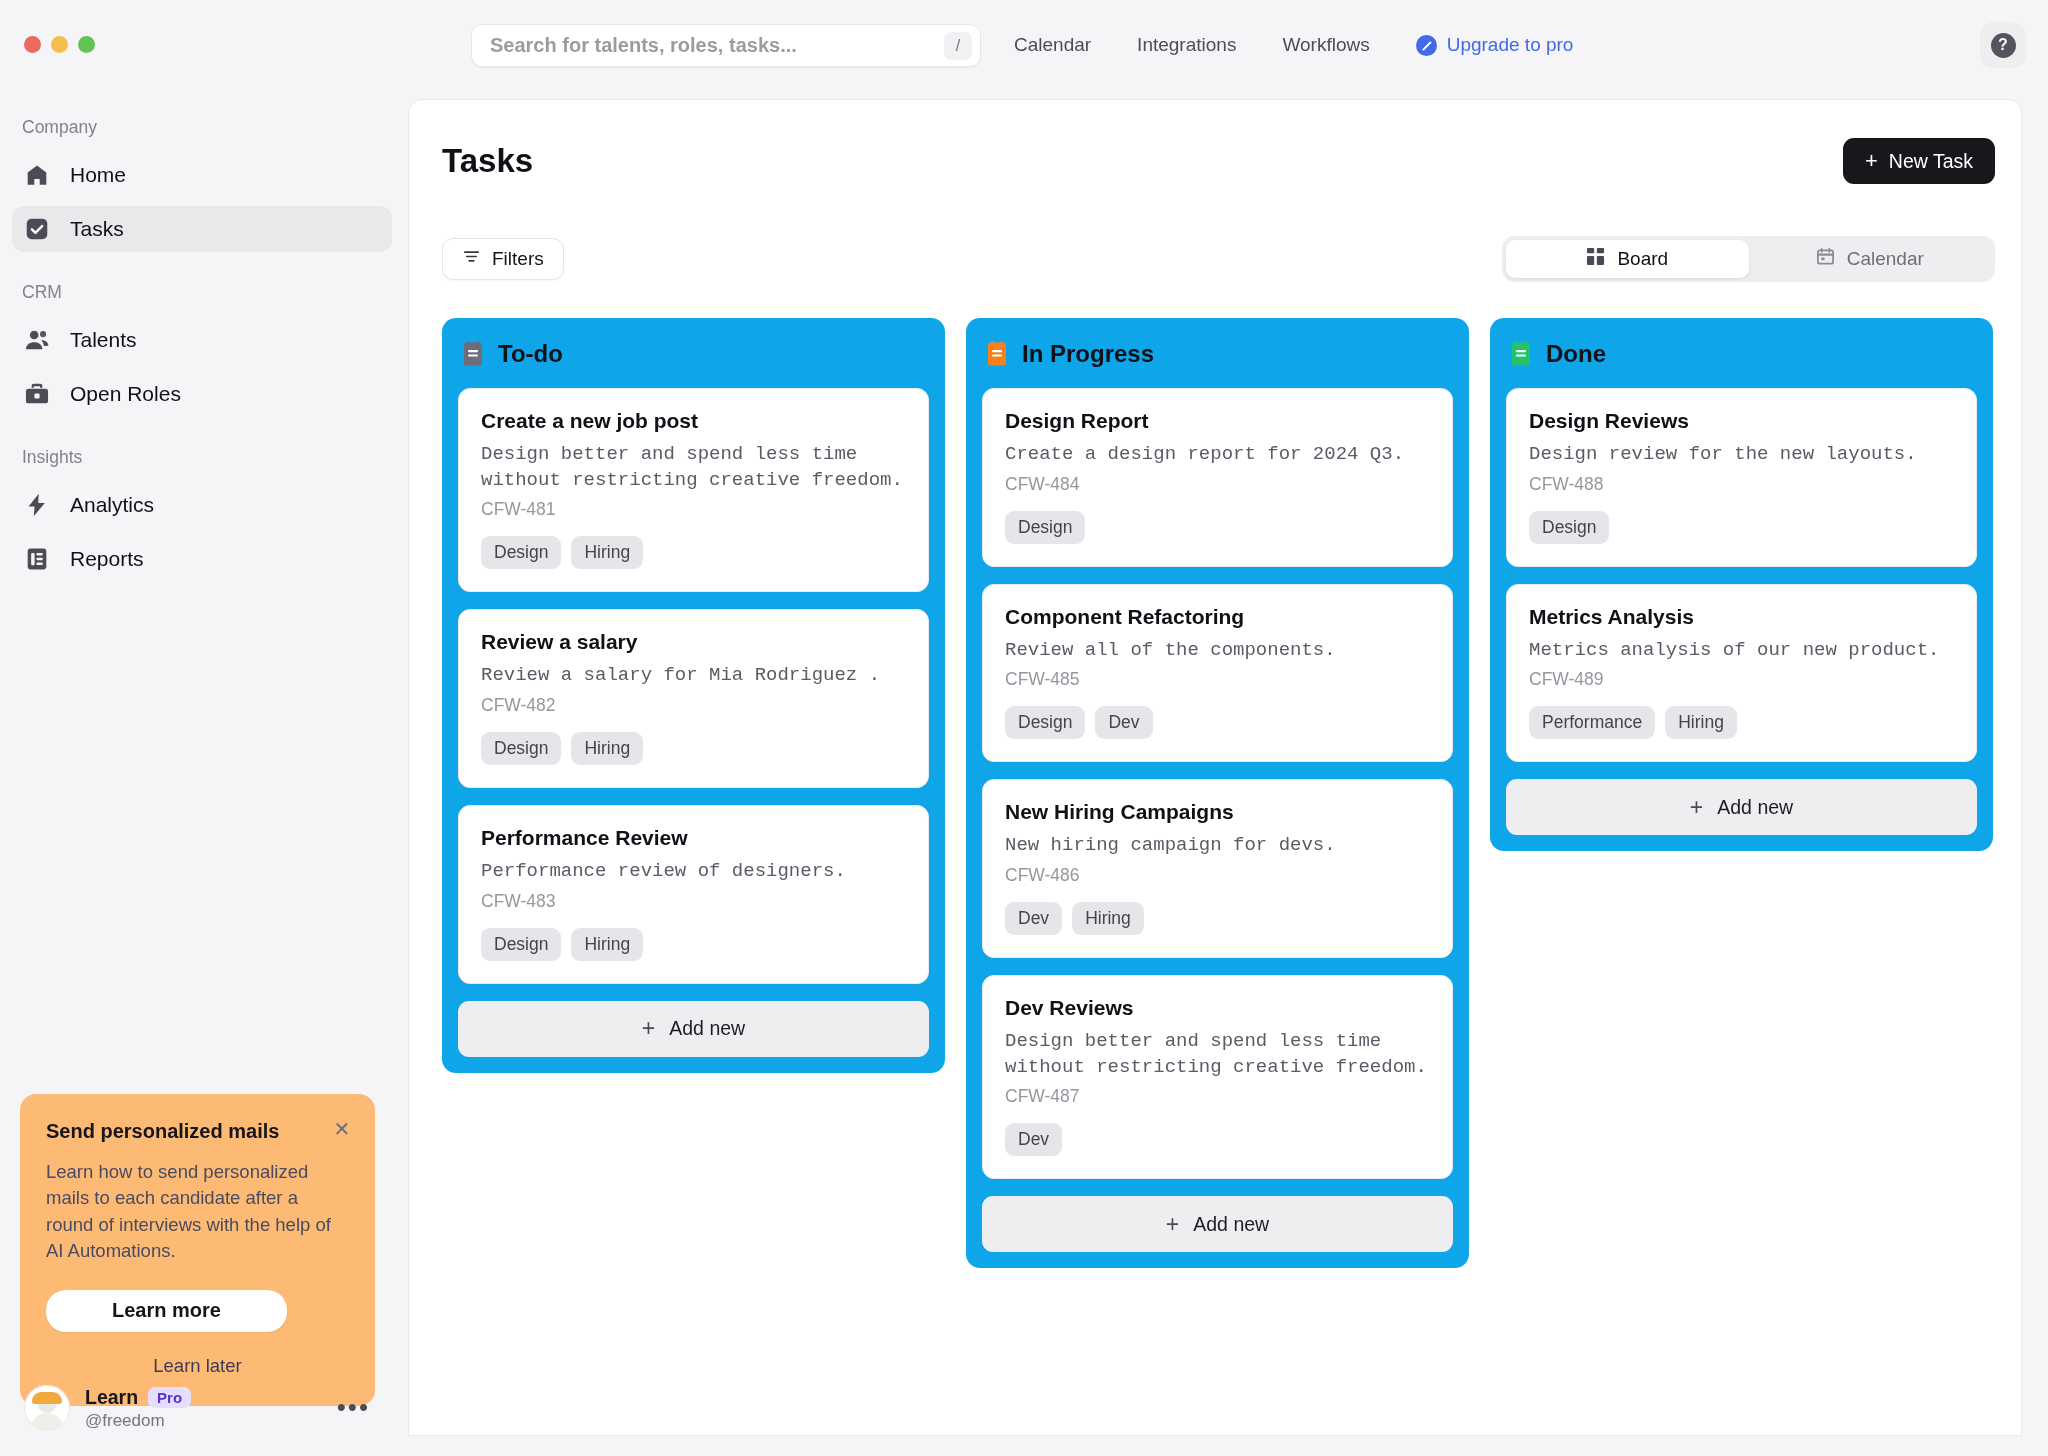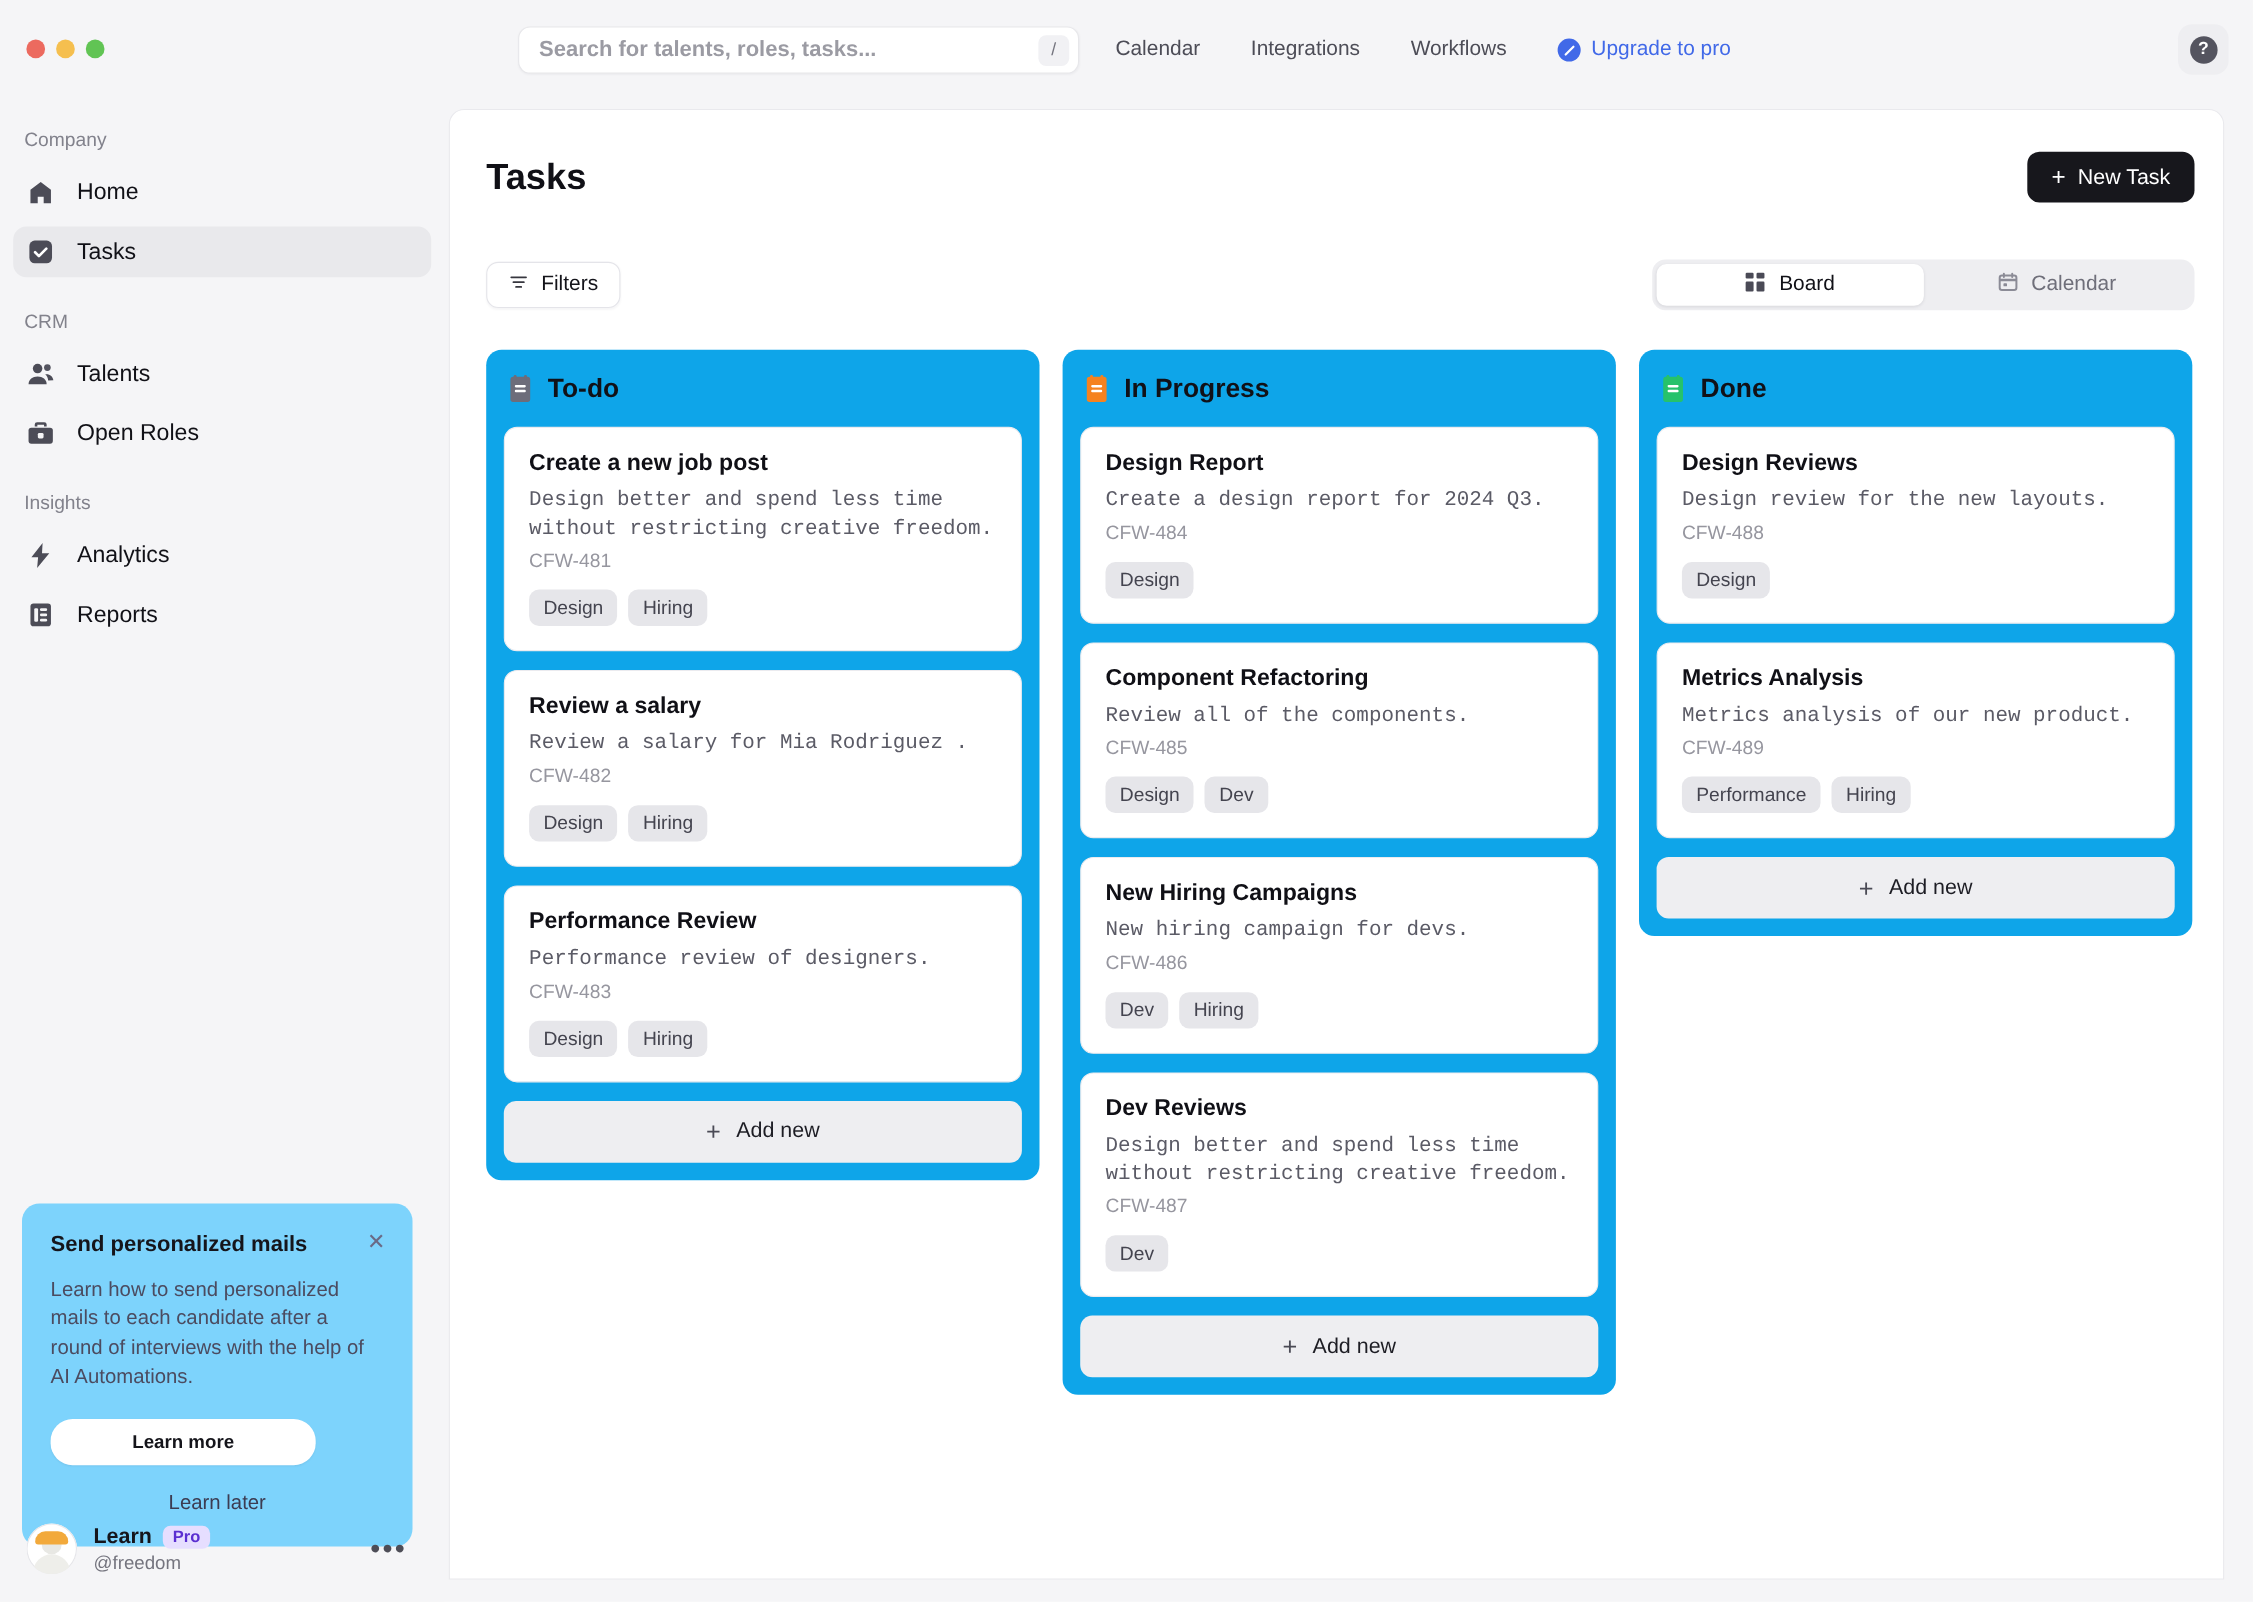--- a/index.html
+++ b/index.html
@@ -108,37 +108,37 @@
     cursor: pointer;
   }
   .side-item.active { background: #e9e9ec; }
   .side-item-label { font-size: 21px; color: #111117; }
   .side-icon { width: 26px; height: 26px; flex: none; display:block; }
 
   
   .promo {
     position: absolute; left: 20px; top: 1004px;
     width: 355px; height: 312px;
-    background: #7dd3fc; border-radius: 16px;
+    background: #fdba74; border-radius: 16px;
     padding: 26px 26px 0 26px;
   }
   .promo-title { font-size: 20px; font-weight: bold; color: #15151b; }
   .promo-close {
     position: absolute; right: 22px; top: 24px;
     width: 22px; height: 22px; border: none; background: none;
     cursor: pointer; color: #6a6a86; font-size: 20px; line-height: 1;
     font-family: "Liberation Sans", sans-serif;
   }
   .promo-body {
     margin-top: 16px; font-size: 18.5px; line-height: 1.43; color: #4b4b60;
   }
   .promo-learn-more {
     display: block; width: 241px; height: 42px; margin-top: 25px;
     background: #ffffff; border: none; border-radius: 20px;
-    font-size: 17px; font-weight: bold; color: #15151b;
+    font-size: 20px; font-weight: bold; color: #15151b;
     cursor: pointer; font-family: "Liberation Sans", sans-serif;
     box-shadow: 0 1px 2px rgba(16,24,40,.06);
   }
   .promo-learn-later {
     display: block; width: 303px; height: 36px; margin-top: 16px;
     background: none; border: none;
     font-size: 18.5px; color: #3c3c52; cursor: pointer;
     font-family: "Liberation Sans", sans-serif;
   }
 

